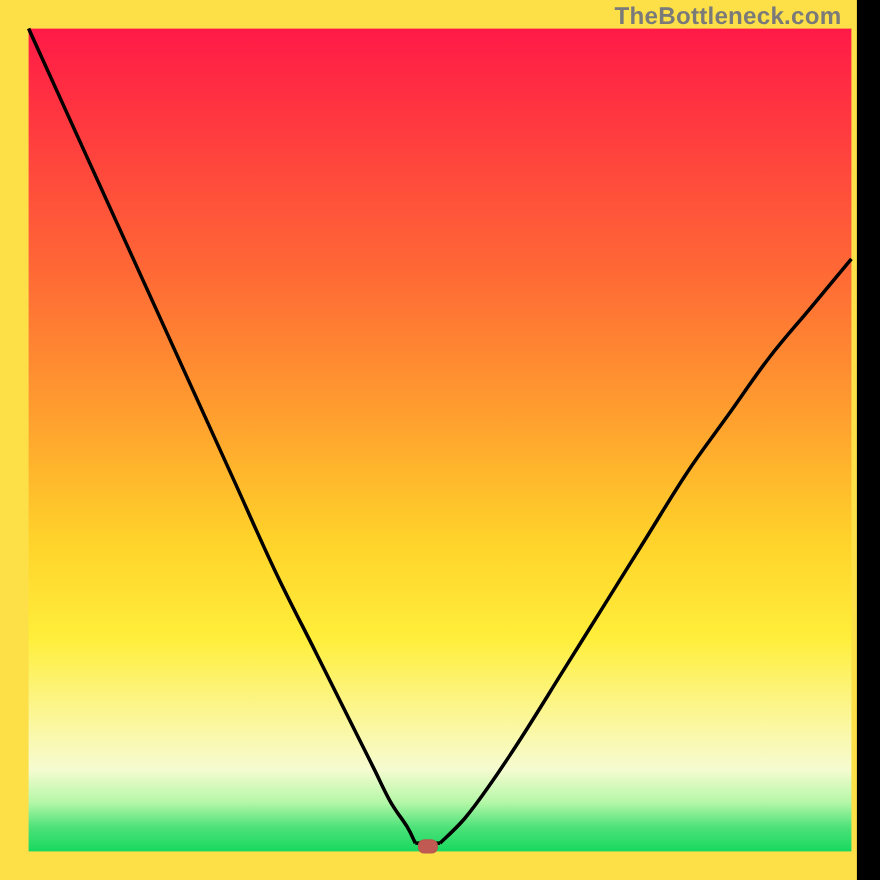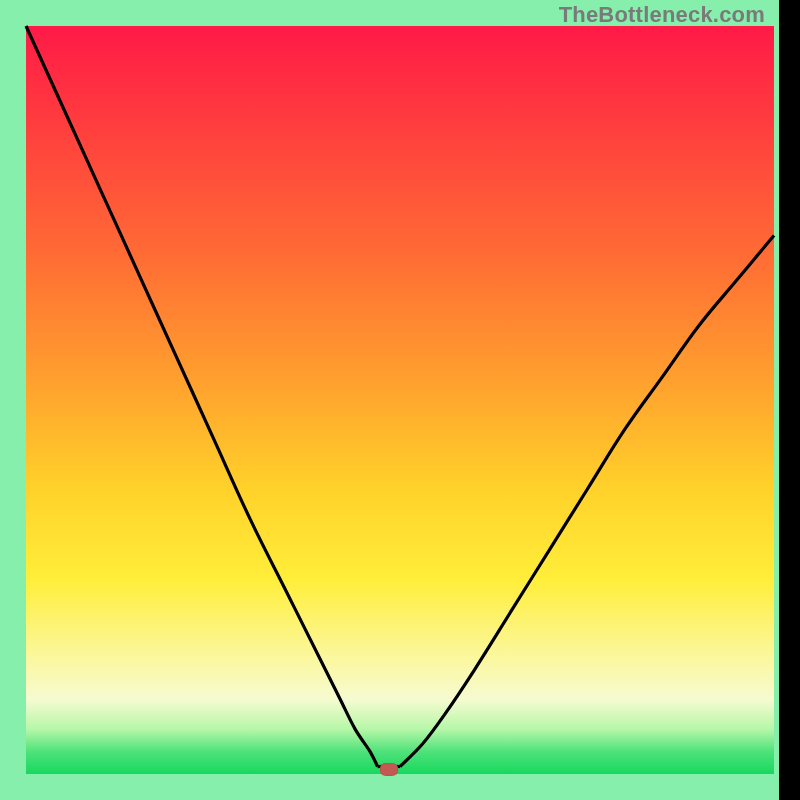--- a/index.html
+++ b/index.html
@@ -8,21 +8,21 @@
     width: 800px;
     height: 800px;
     background: #000;
     font-family: Arial, Helvetica, sans-serif;
     overflow: hidden;
   }
   .frame {
     position: relative;
     width: 779px;
     height: 800px;
-    background: #86efac;
+    background: #fde047;
   }
   .watermark {
     position: absolute;
     top: 2px;
     right: 14px;
     color: #7a7a7a;
     font-size: 22px;
     font-weight: 600;
     letter-spacing: 0.2px;
     user-select: none;

